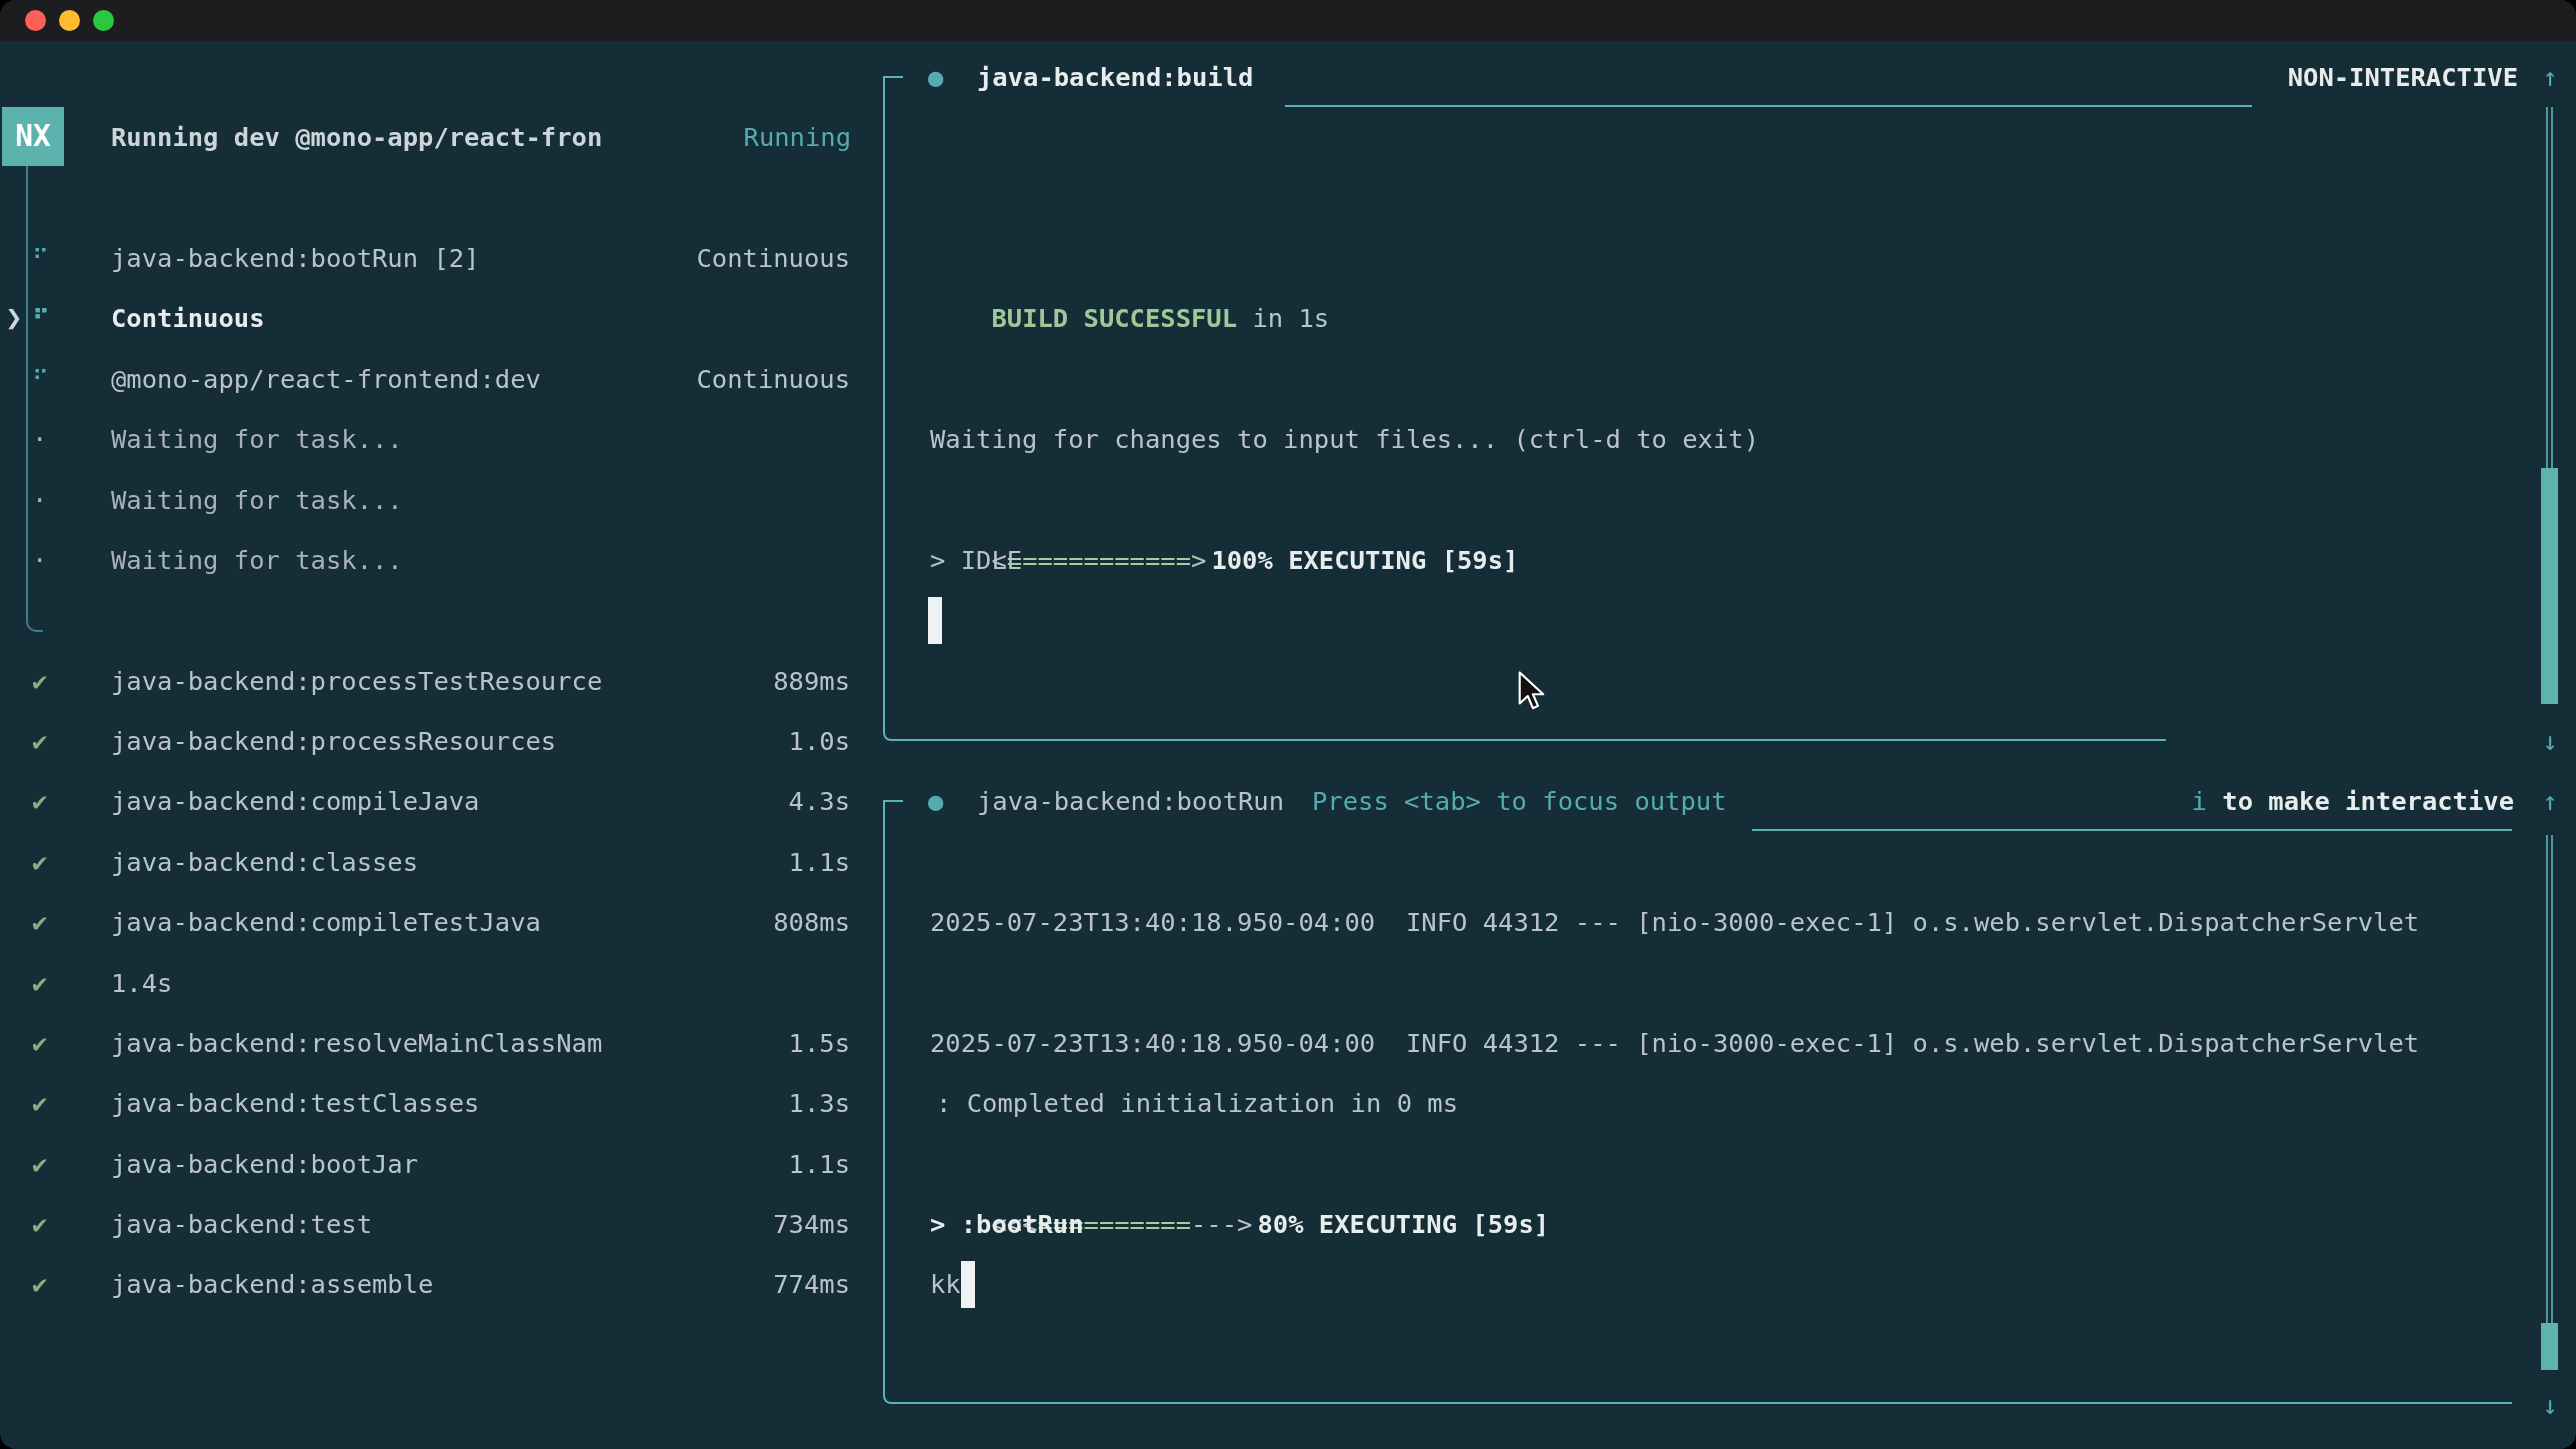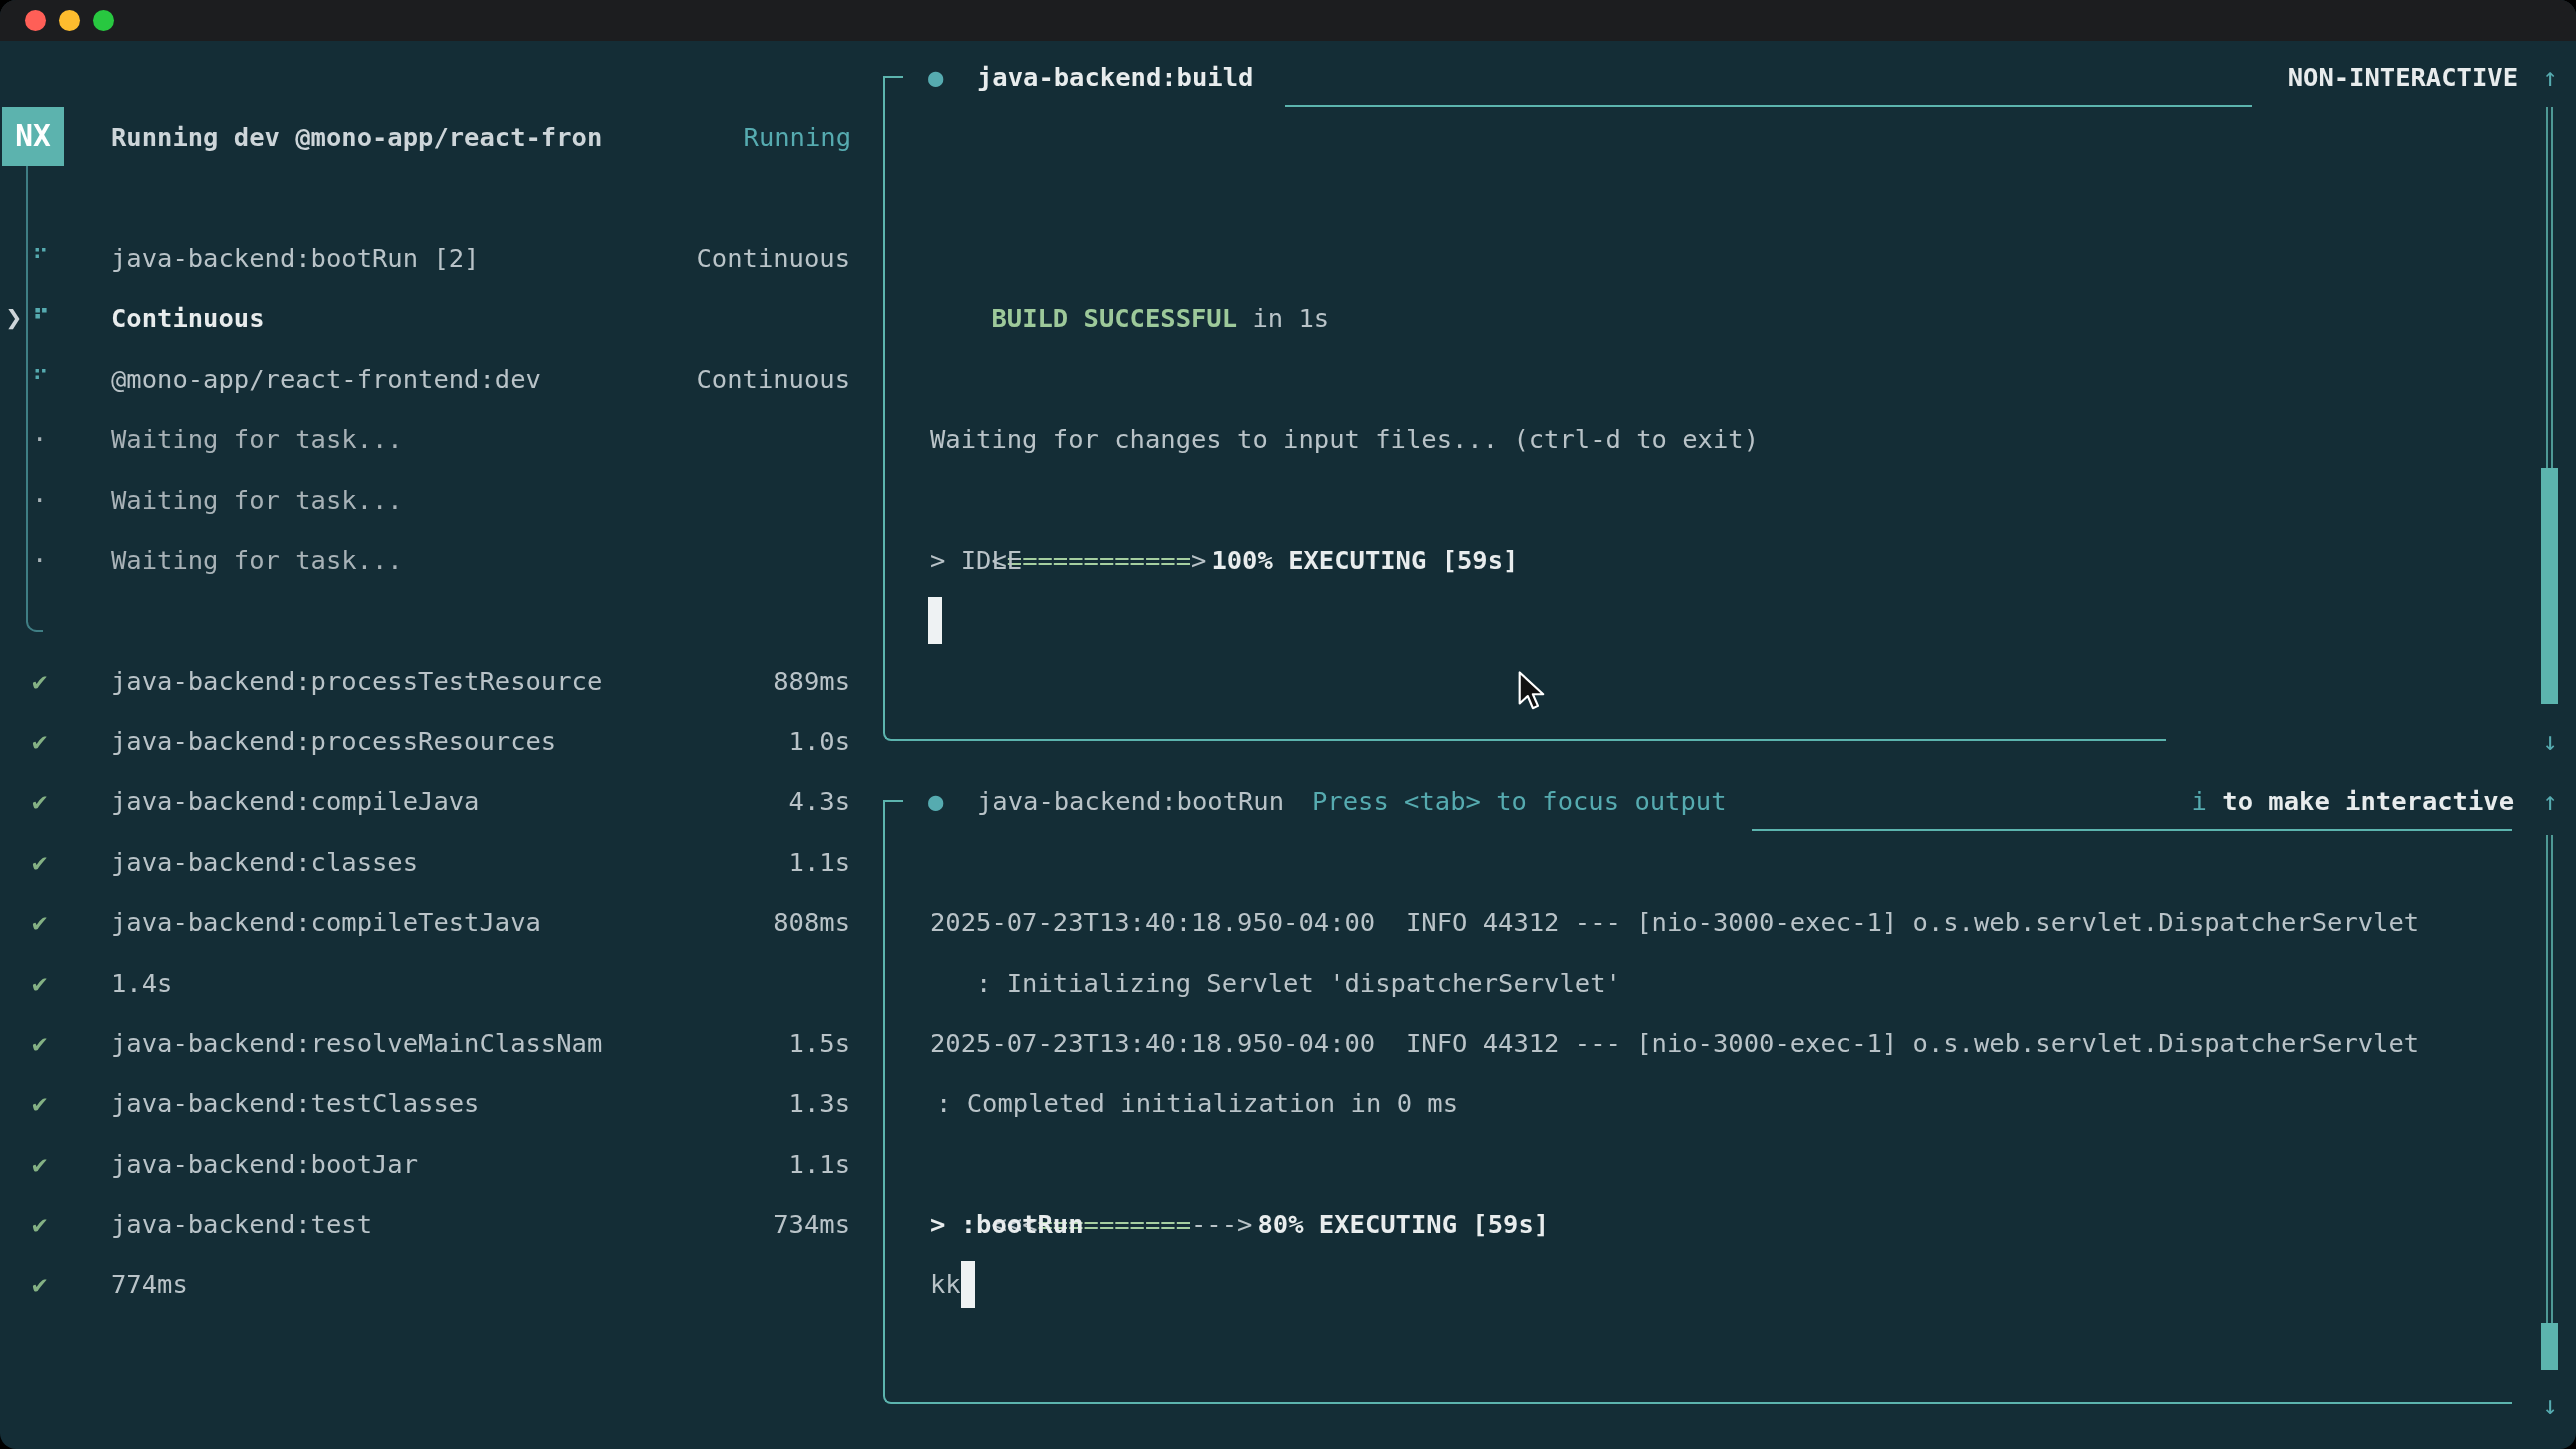--- a/index.html
+++ b/index.html
@@ -137,20 +137,21 @@
       <span class="tlabel">java-backend:bootJar</span>
       <span>1.1s</span>
     </div>
     <div class="r trow" style="top:1194px">
       <span class="ticon chkc">✔</span>
       <span class="tlabel">java-backend:test</span>
       <span>734ms</span>
     </div>
     <div class="r trow" style="top:1254px">
       <span class="ticon chkc">✔</span>
+      <span class="tlabel">java-backend:assemble</span>
       <span>774ms</span>
     </div>
 
     <div class="r" style="left:32px;top:1375px">
       
       
       
     </div>
     <div class="r rar" style="right:1725px;top:1375px">
       
@@ -192,21 +193,20 @@
   <div class="r sbarrow" style="left:2533px;top:711px">↓</div>
 
   <div class="panelbox" style="left:883px;top:800px;width:1629px;height:604px"></div>
   <div class="hr" style="left:1752px;top:829px;width:760px"></div>
 
   <div class="r teal" style="left:928px;top:771px">●</div>
   <div class="r" style="left:977px;top:771px">java-backend:bootRun</div>
   <div class="r teal" style="left:1312px;top:771px">Press &lt;tab&gt; to focus output</div>
 
   <div class="r" style="left:930px;top:892px">2025-07-23T13:40:18.950-04:00  INFO 44312 --- [nio-3000-exec-1] o.s.web.servlet.DispatcherServlet</div>
-  <div class="r" style="left:930px;top:953px">   : Initializing Servlet 'dispatcherServlet'</div>
   <div class="r" style="left:930px;top:1013px">2025-07-23T13:40:18.950-04:00  INFO 44312 --- [nio-3000-exec-1] o.s.web.servlet.DispatcherServlet</div>
   <div class="r" style="left:890px;top:1073px">   : Completed initialization in 0 ms</div>
 
   <div class="r" style="left:930px;top:1134px">
     <span>&lt;&lt;&lt;</span><span class="bargreen">==========</span><span>---</span><span>&gt;</span><span class="b bright ml1">80% EXECUTING [59s]</span>
   </div>
 
   <div class="r b bright" style="left:930px;top:1194px">&gt; :bootRun</div>
   <div class="r" style="left:930px;top:1254px">kk</div>
   <div class="cursorblk" style="left:961px;top:1261px"></div>

